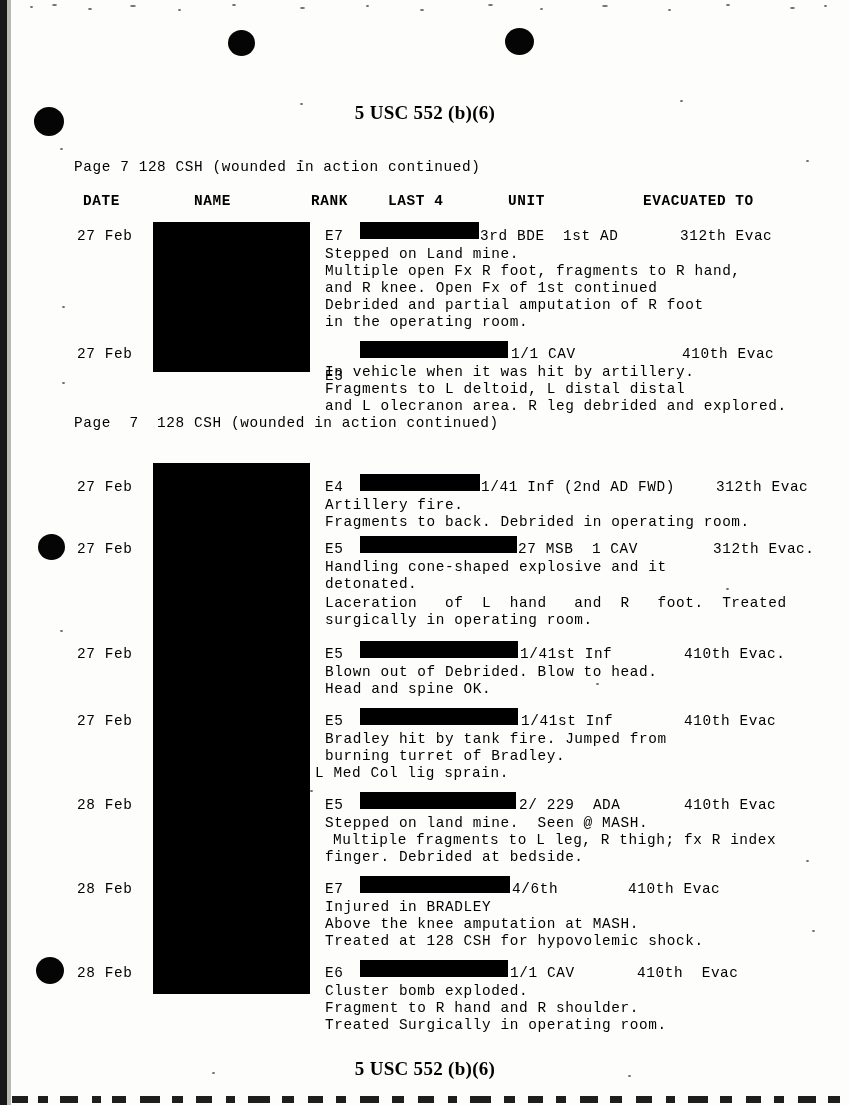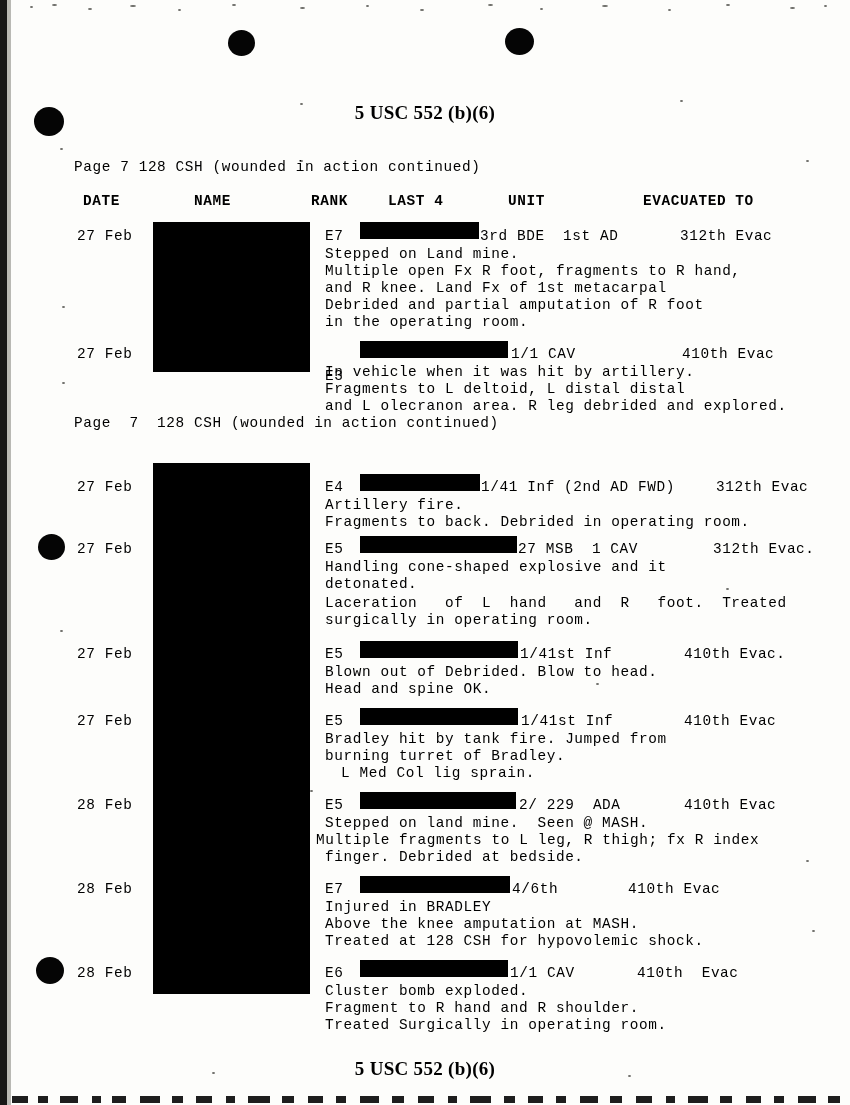--- a/index.html
+++ b/index.html
@@ -174,21 +174,21 @@
     <div class="mono bold" style="left:388px;top:193px;">LAST 4</div>
     <div class="mono bold" style="left:508px;top:193px;">UNIT</div>
     <div class="mono bold" style="left:643px;top:193px;">EVACUATED TO</div>
 
     <div class="mono" style="left:77px;top:228px;">27 Feb</div>
     <div class="mono" style="left:325px;top:228px;">E7</div>
     <div class="mono" style="left:480px;top:228px;">3rd BDE  1st AD</div>
     <div class="mono" style="left:680px;top:228px;">312th Evac</div>
     <div class="mono" style="left:325px;top:246px;text-align:center;">Stepped on Land mine.</div>
     <div class="mono" style="left:325px;top:263px;">Multiple open Fx R foot, fragments to R hand,</div>
-    <div class="mono" style="left:325px;top:280px;">and R knee. Land Fx of 1st metacarpal</div>
+    <div class="mono" style="left:325px;top:280px;">and R knee. Open Fx of 1st continued</div>
     <div class="mono" style="left:325px;top:297px;">Debrided and partial amputation of R foot</div>
     <div class="mono" style="left:325px;top:314px;">in the operating room.</div>
 
     <div class="mono" style="left:77px;top:346px;">27 Feb</div>
     <div class="mono" style="left:325px;top:346px;margin-top:22px;">E3</div>
     <div class="mono" style="left:511px;top:346px;">1/1 CAV</div>
     <div class="mono" style="left:682px;top:346px;">410th Evac</div>
     <div class="mono" style="left:325px;top:364px;">In vehicle when it was hit by artillery.</div>
     <div class="mono" style="left:325px;top:381px;">Fragments to L deltoid, L distal distal</div>
     <div class="mono" style="left:325px;top:398px;">and L olecranon area. R leg debrided and explored.</div>
@@ -217,28 +217,28 @@
     <div class="mono" style="left:684px;top:646px;">410th Evac.</div>
     <div class="mono" style="left:325px;top:664px;">Blown out of Debrided. Blow to head.</div>
     <div class="mono" style="left:325px;top:681px;">Head and spine OK.</div>
 
     <div class="mono" style="left:77px;top:713px;">27 Feb</div>
     <div class="mono" style="left:325px;top:713px;">E5</div>
     <div class="mono" style="left:521px;top:713px;">1/41st Inf</div>
     <div class="mono" style="left:684px;top:713px;">410th Evac</div>
     <div class="mono" style="left:325px;top:731px;">Bradley hit by tank fire. Jumped from</div>
     <div class="mono" style="left:325px;top:748px;">burning turret of Bradley.</div>
-    <div class="mono" style="left:341px;top:765px;">L Med Col lig sprain.</div>
+    <div class="mono" style="left:315px;top:765px;">L Med Col lig sprain.</div>
 
     <div class="mono" style="left:77px;top:797px;">28 Feb</div>
     <div class="mono" style="left:325px;top:797px;">E5</div>
     <div class="mono" style="left:519px;top:797px;">2/ 229  ADA</div>
     <div class="mono" style="left:684px;top:797px;">410th Evac</div>
     <div class="mono" style="left:325px;top:815px;">Stepped on land mine.  Seen @ MASH.</div>
-    <div class="mono" style="left:316px;top:832px;">Multiple fragments to L leg, R thigh; fx R index</div>
+    <div class="mono" style="left:333px;top:832px;">Multiple fragments to L leg, R thigh; fx R index</div>
     <div class="mono" style="left:325px;top:849px;">finger. Debrided at bedside.</div>
 
     <div class="mono" style="left:77px;top:881px;">28 Feb</div>
     <div class="mono" style="left:325px;top:881px;">E7</div>
     <div class="mono" style="left:512px;top:881px;">4/6th</div>
     <div class="mono" style="left:628px;top:881px;">410th Evac</div>
     <div class="mono" style="left:325px;top:899px;">Injured in BRADLEY</div>
     <div class="mono" style="left:325px;top:916px;">Above the knee amputation at MASH.</div>
     <div class="mono" style="left:325px;top:933px;">Treated at 128 CSH for hypovolemic shock.</div>
 

